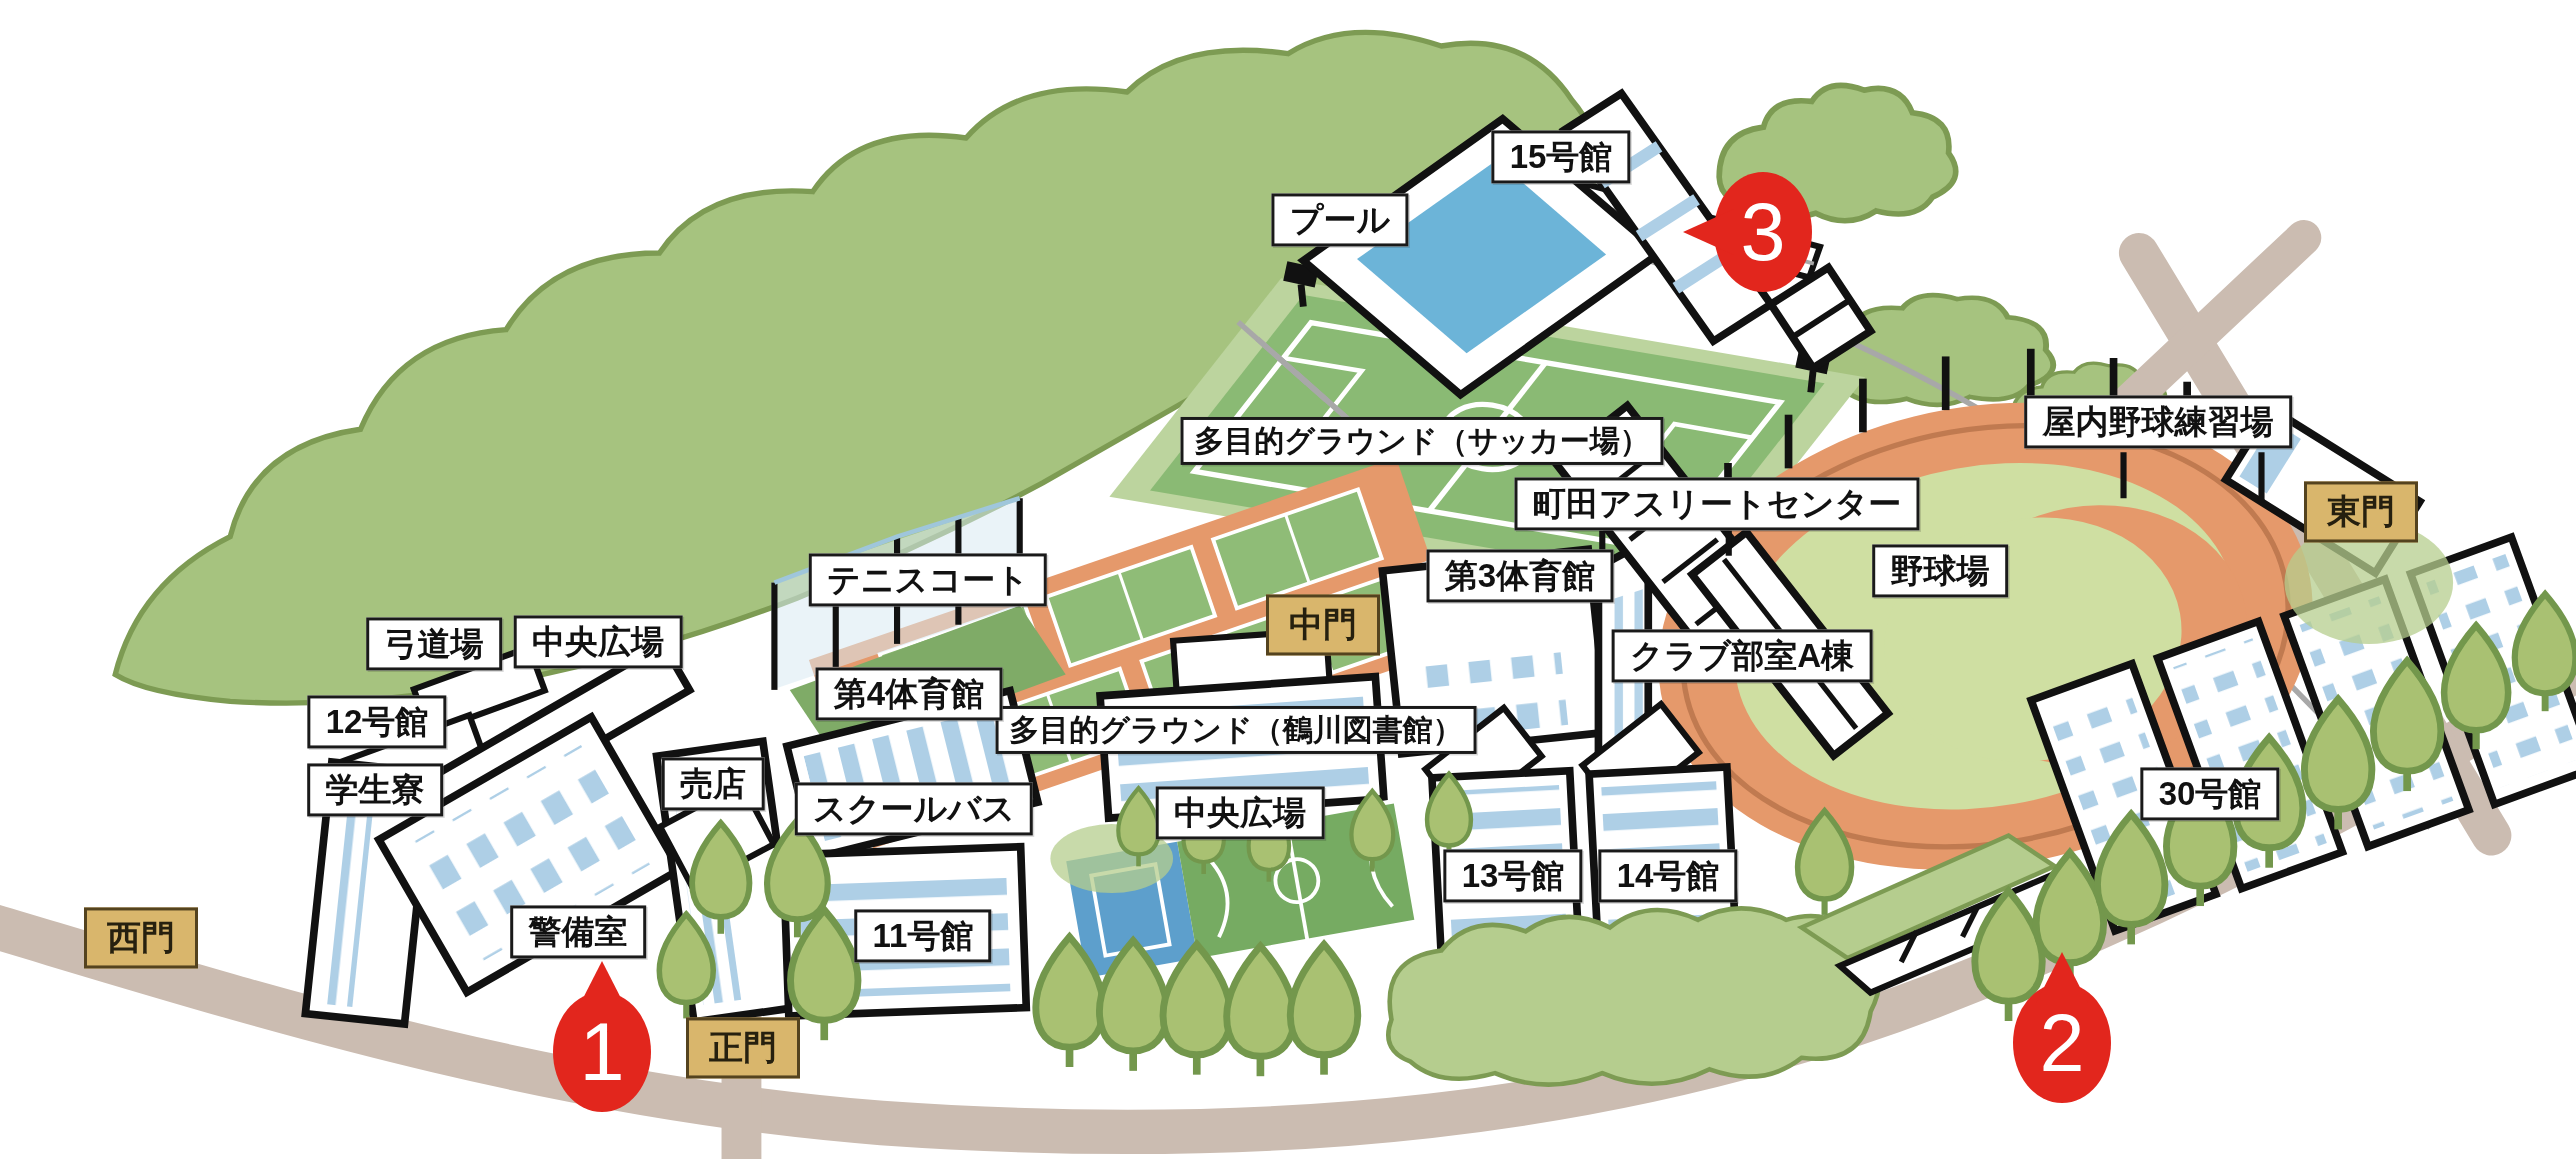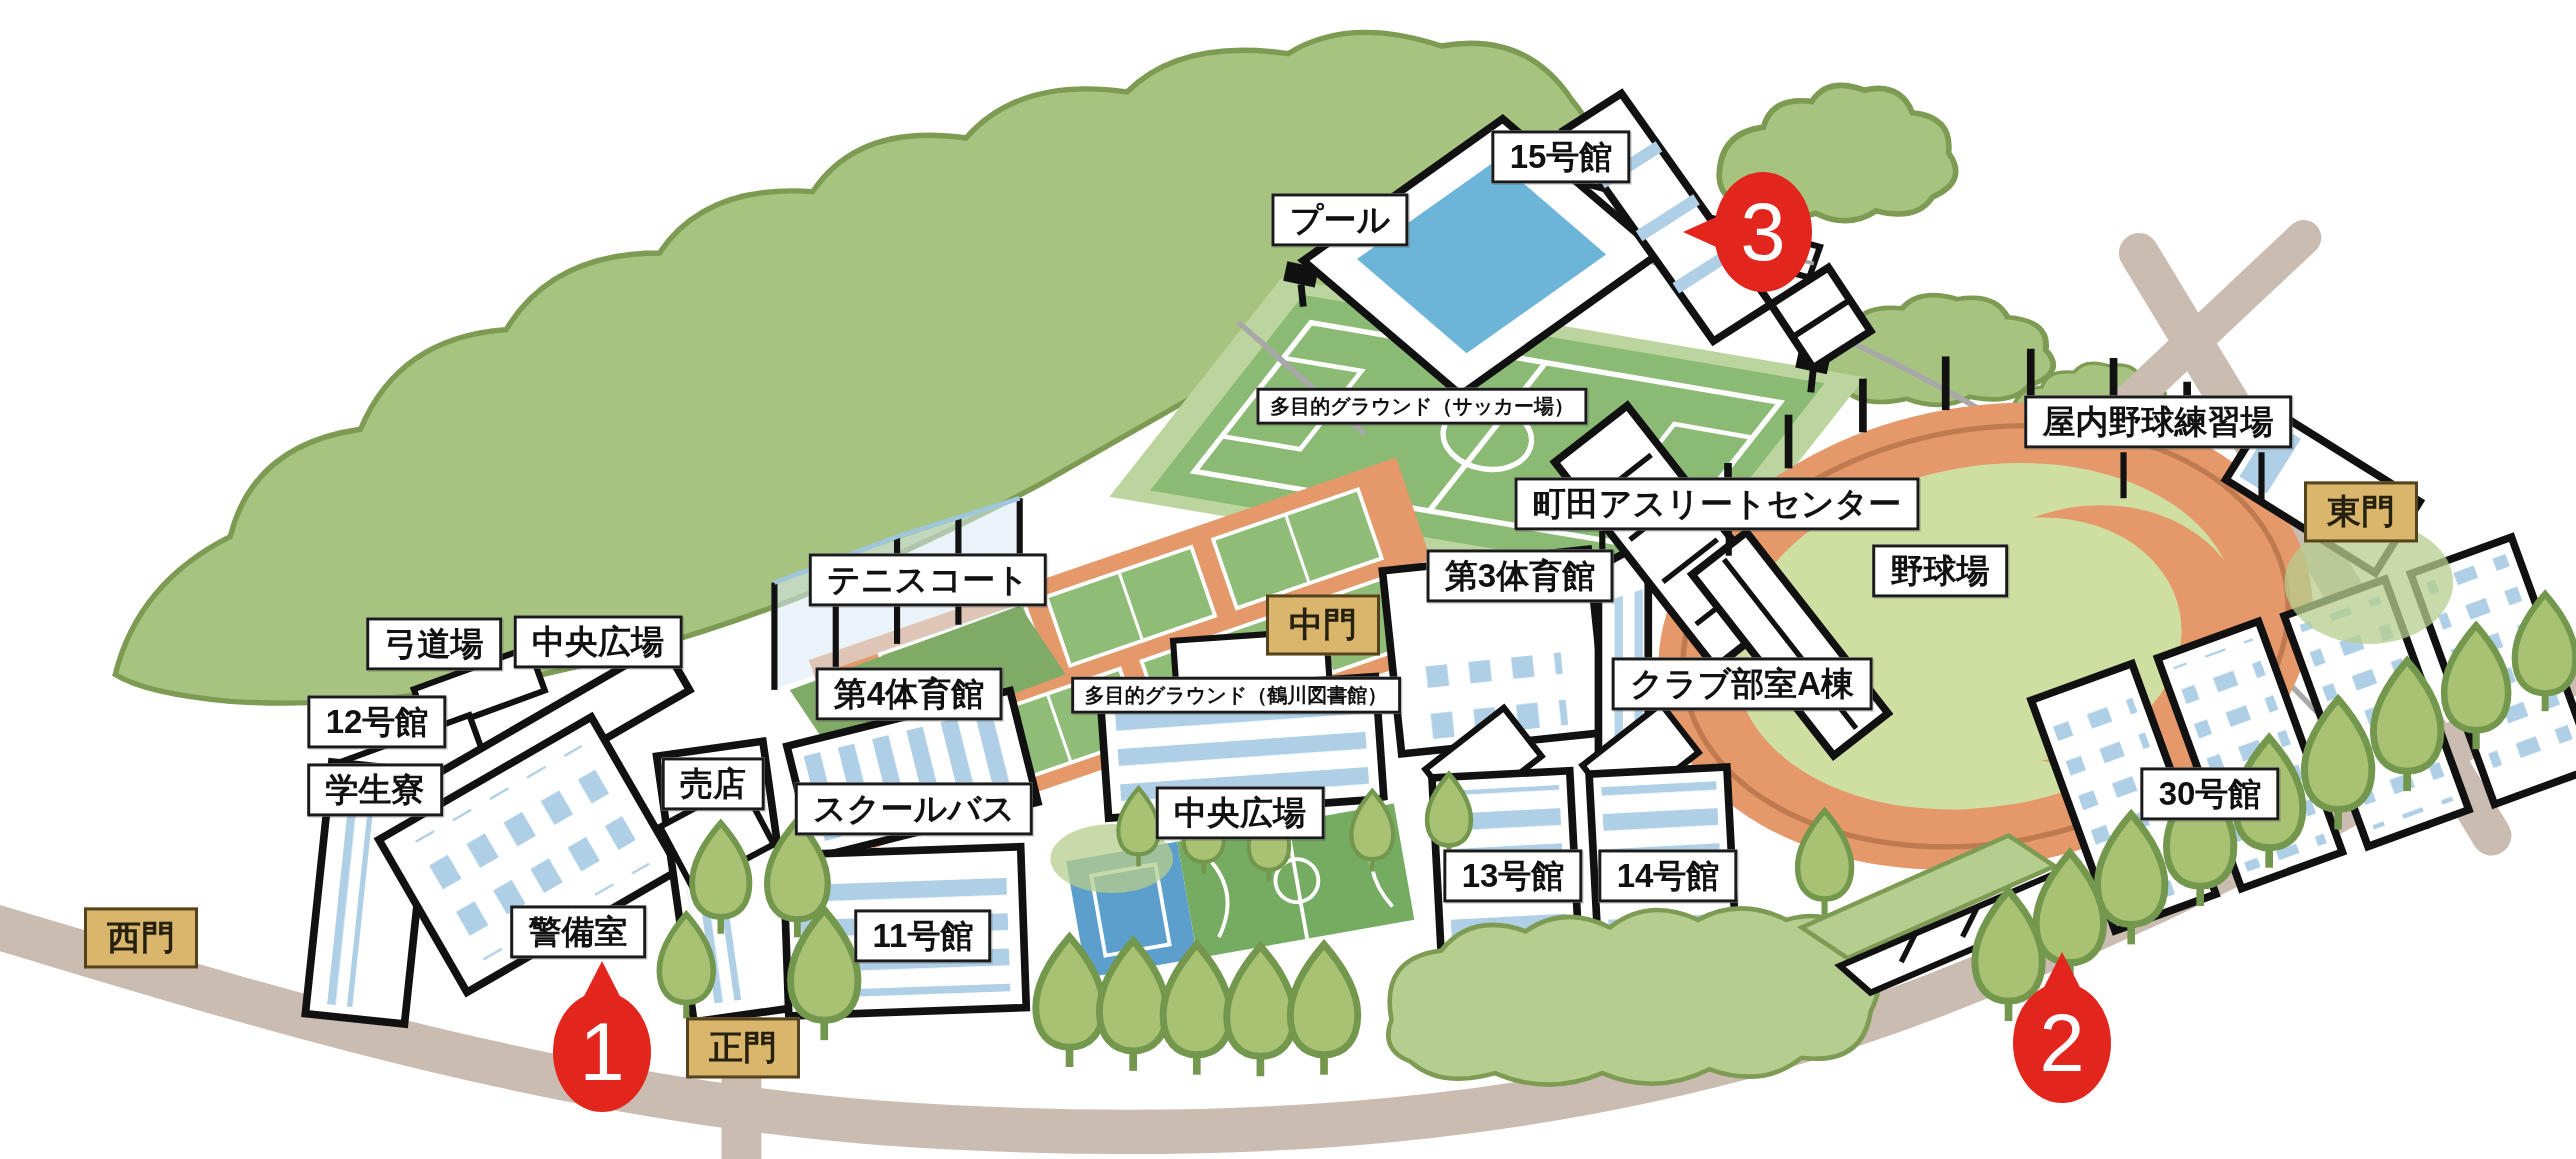--- a/index.html
+++ b/index.html
@@ -7,21 +7,21 @@
   .map-wrap{position:relative;width:2576px;height:1159px;overflow:hidden;background:#fff;}
   .map-wrap svg{position:absolute;left:0;top:0;z-index:1;}
 
   
   .lbl{
     position:absolute;z-index:4;transform:translate(-50%,-50%);
     background:#ffffff;border:3.1px solid var(--label-border,#1a1a1a);
     color:#111;font-size:33px;font-weight:600;line-height:1.15;
     padding:4.6px 15.3px;white-space:nowrap;box-shadow:1.5px 1.5px 0 rgba(0,0,0,.15);
   }
-  .lbl.sm{font-size:20px;padding:3.8px 10.7px;}
+  .lbl.sm{font-size:30px;padding:3.8px 10.7px;margin-top:35px;}
   .lbl.gate{
     background:var(--gate-bg,#d9b66c);border-color:var(--gate-border,#54431f);
     color:#26200f;font-size:34px;font-weight:700;padding:8px 20px;box-shadow:none;
   }
 
   
   .marker{
     position:absolute;z-index:5;transform:translate(-50%,-50%);
     width:98px;height:120px;border-radius:50%;
     background:var(--marker-red,#e2261d);
@@ -374,21 +374,21 @@
   <div class="lbl" style="left:1340px;top:220px">プール</div>
   <div class="lbl sm" style="left:1422px;top:406px">多目的グラウンド（サッカー場）</div>
   <div class="lbl" style="left:2158px;top:422px">屋内野球練習場</div>
   <div class="lbl" style="left:1717px;top:504px">町田アスリートセンター</div>
   <div class="lbl" style="left:1940px;top:571px">野球場</div>
   <div class="lbl" style="left:928px;top:580px">テニスコート</div>
   <div class="lbl" style="left:1520px;top:576px">第3体育館</div>
   <div class="lbl" style="left:434px;top:644px">弓道場</div>
   <div class="lbl" style="left:598px;top:642px">中央広場</div>
   <div class="lbl sm" style="left:1236px;top:695px">多目的グラウンド（鶴川図書館）</div>
-  <div class="lbl" style="left:1742px;top:684px">クラブ部室A棟</div>
+  <div class="lbl" style="left:1742px;top:656px">クラブ部室A棟</div>
   <div class="lbl" style="left:377px;top:722px">12号館</div>
   <div class="lbl" style="left:909px;top:694px">第4体育館</div>
   <div class="lbl" style="left:375px;top:790px">学生寮</div>
   <div class="lbl" style="left:713px;top:784px">売店</div>
   <div class="lbl" style="left:914px;top:809px">スクールバス</div>
   <div class="lbl" style="left:2210px;top:794px">30号館</div>
   <div class="lbl" style="left:1240px;top:813px">中央広場</div>
   <div class="lbl" style="left:1513px;top:876px">13号館</div>
   <div class="lbl" style="left:1668px;top:876px">14号館</div>
   <div class="lbl" style="left:578px;top:932px">警備室</div>

